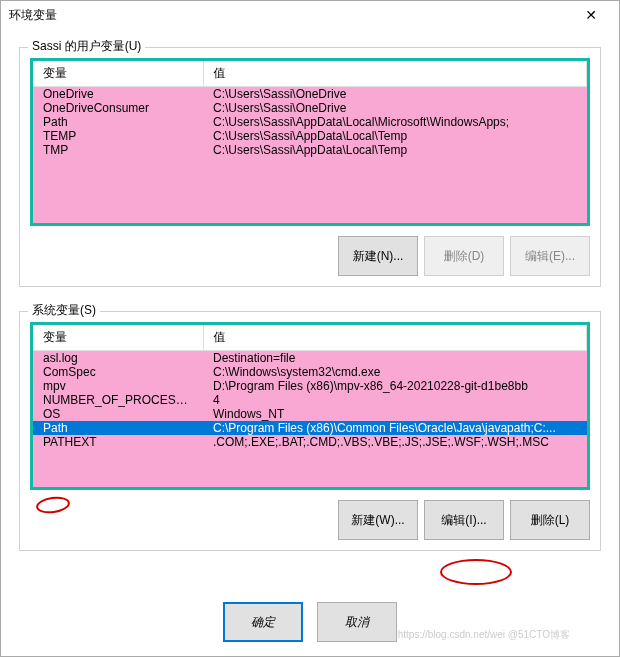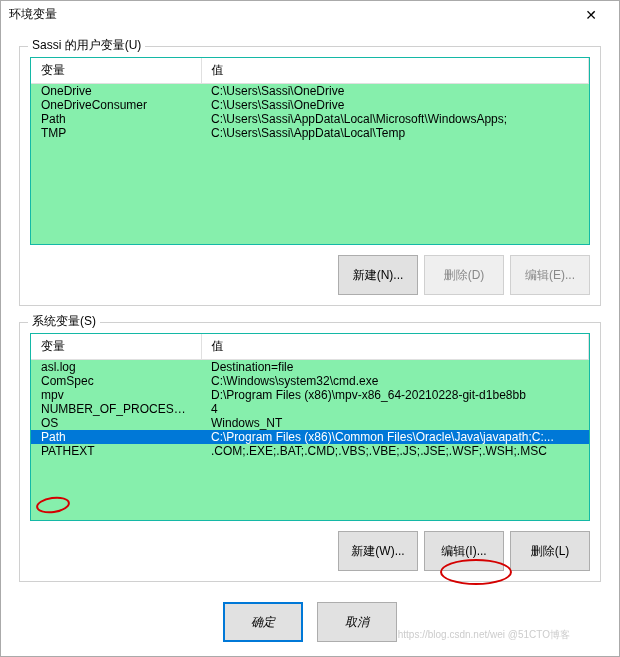--- a/index.html
+++ b/index.html
@@ -1,24 +1,24 @@
 <!DOCTYPE html>
 <html><head>
 <meta charset="utf-8">
 <style>
   * { box-sizing: border-box; font-family: "Microsoft YaHei", "Segoe UI", sans-serif; font-size: 12px; }
   html, body { margin: 0; padding: 0; background: #fff; }
   .window { width: 620px; height: 657px; background: #fff; border: 1px solid #aaa; display: flex; flex-direction: column; }
   .titlebar { height: 28px; display: flex; align-items: center; padding: 0 8px; }
   .titlebar .title { flex: 1; }
   .close { width: 40px; text-align: center; font-size: 14px; cursor: pointer; }
-  .content { flex: 1; padding: 10px 16px; display: flex; flex-direction: column; gap: 8px; }
+  .content { flex: 1; padding: 10px 16px; display: flex; flex-direction: column; gap: 16px; }
   .groupbox { border: 1px solid #d0d0d0; padding: 10px; position: relative; margin-top: 8px; }
   .groupbox .legend { position: absolute; top: -10px; left: 8px; background: #fff; padding: 0 4px; }
-  .tablewrap { border: 1px solid #14b8a6; height: 188px; overflow-y: scroll; background: #86efac; }
+  .tablewrap { border: 3px solid #14b8a6; height: 168px; overflow-y: scroll; background: #f9a8d4; }
   table { width: 100%; border-collapse: collapse; table-layout: fixed; }
   th { text-align: left; font-weight: normal; padding: 4px 10px; border-bottom: 1px solid #e0e0e0; border-right: 1px solid #e0e0e0; background: #fff; }
   td { padding: 0 10px; white-space: nowrap; overflow: hidden; text-overflow: ellipsis; }
   tr.selected td { background: #0078d7; color: #fff; }
   .btnrow { display: flex; justify-content: flex-end; gap: 6px; margin-top: 10px; }
   .btn { min-width: 80px; height: 40px; border: 1px solid #adadad; background: #e1e1e1; display: inline-flex; align-items: center; justify-content: center; cursor: pointer; padding: 0 12px; }
   .btn.disabled { color: #888; border-color: #d0d0d0; background: #efefef; cursor: default; }
   .btn.default { border: 2px solid #0078d7; }
   .footer { padding: 10px 16px 14px; display: flex; justify-content: center; gap: 14px; font-style: italic; }
   .watermark { position: absolute; right: 50px; bottom: 15px; color: #ccc; font-size: 10px; pointer-events: none; }
@@ -57,20 +57,24 @@
                   <td>OneDrive</td>
                   <td>C:\Users\Sassi\OneDrive</td>
                 </tr>
                 <tr>
                   <td>OneDriveConsumer</td>
                   <td>C:\Users\Sassi\OneDrive</td>
                 </tr>
                 <tr>
                   <td>Path</td>
                   <td>C:\Users\Sassi\AppData\Local\Microsoft\WindowsApps;</td>
+                </tr>
+                <tr>
+                  <td>TEMP</td>
+                  <td>C:\Users\Sassi\AppData\Local\Temp</td>
                 </tr>
                 <tr>
                   <td>TMP</td>
                   <td>C:\Users\Sassi\AppData\Local\Temp</td>
                 </tr>
               </tbody>
         </table>
       </div>
       <div class="btnrow">
         <div class="btn">新建(N)...</div>

